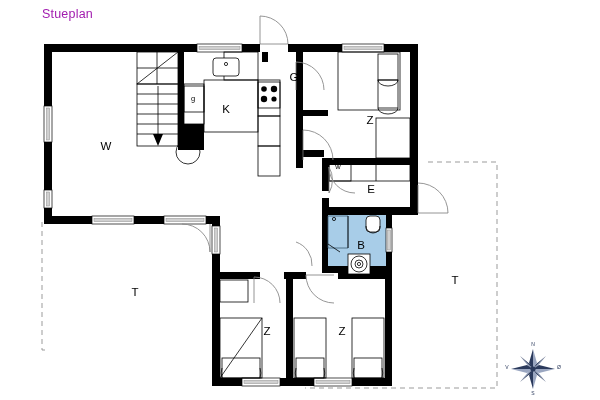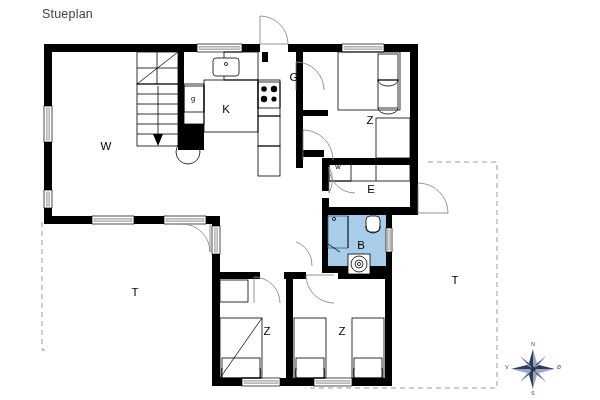--- a/index.html
+++ b/index.html
@@ -1,20 +1,20 @@
 <!DOCTYPE html>
 <html><head>
 <meta charset="utf-8">
 <title>Stueplan</title>
 <style>
   html,body{margin:0;padding:0;background:#ffffff;}
   body{width:600px;height:400px;overflow:hidden;
        font-family:"Liberation Sans","DejaVu Sans",sans-serif;color:#000;}
   #plan-root{position:relative;width:600px;height:400px;}
-  #plan-title{position:absolute;left:42px;top:7px;font-size:12.5px;color:#404040;
+  #plan-title{position:absolute;left:42px;top:7px;font-size:12.5px;color:#a21caf;
               letter-spacing:.2px;}
   svg#floorplan{position:absolute;left:0;top:0;width:600px;height:400px;display:block;}
   .wall{fill:#000000;}
   .room-fill{fill:#ffffff;}
   .bath-fill{fill:#a8cde8;}
   .thin{fill:none;stroke:#000000;stroke-width:0.8;}
   .thin-g{fill:none;stroke:#7a7a7a;stroke-width:0.8;}
   .fixture{fill:#ffffff;stroke:#000000;stroke-width:0.8;}
   .fixture-b{fill:#a8cde8;stroke:#3a5a72;stroke-width:0.8;}
   .swing{fill:none;stroke:#8a8a8a;stroke-width:0.9;}

